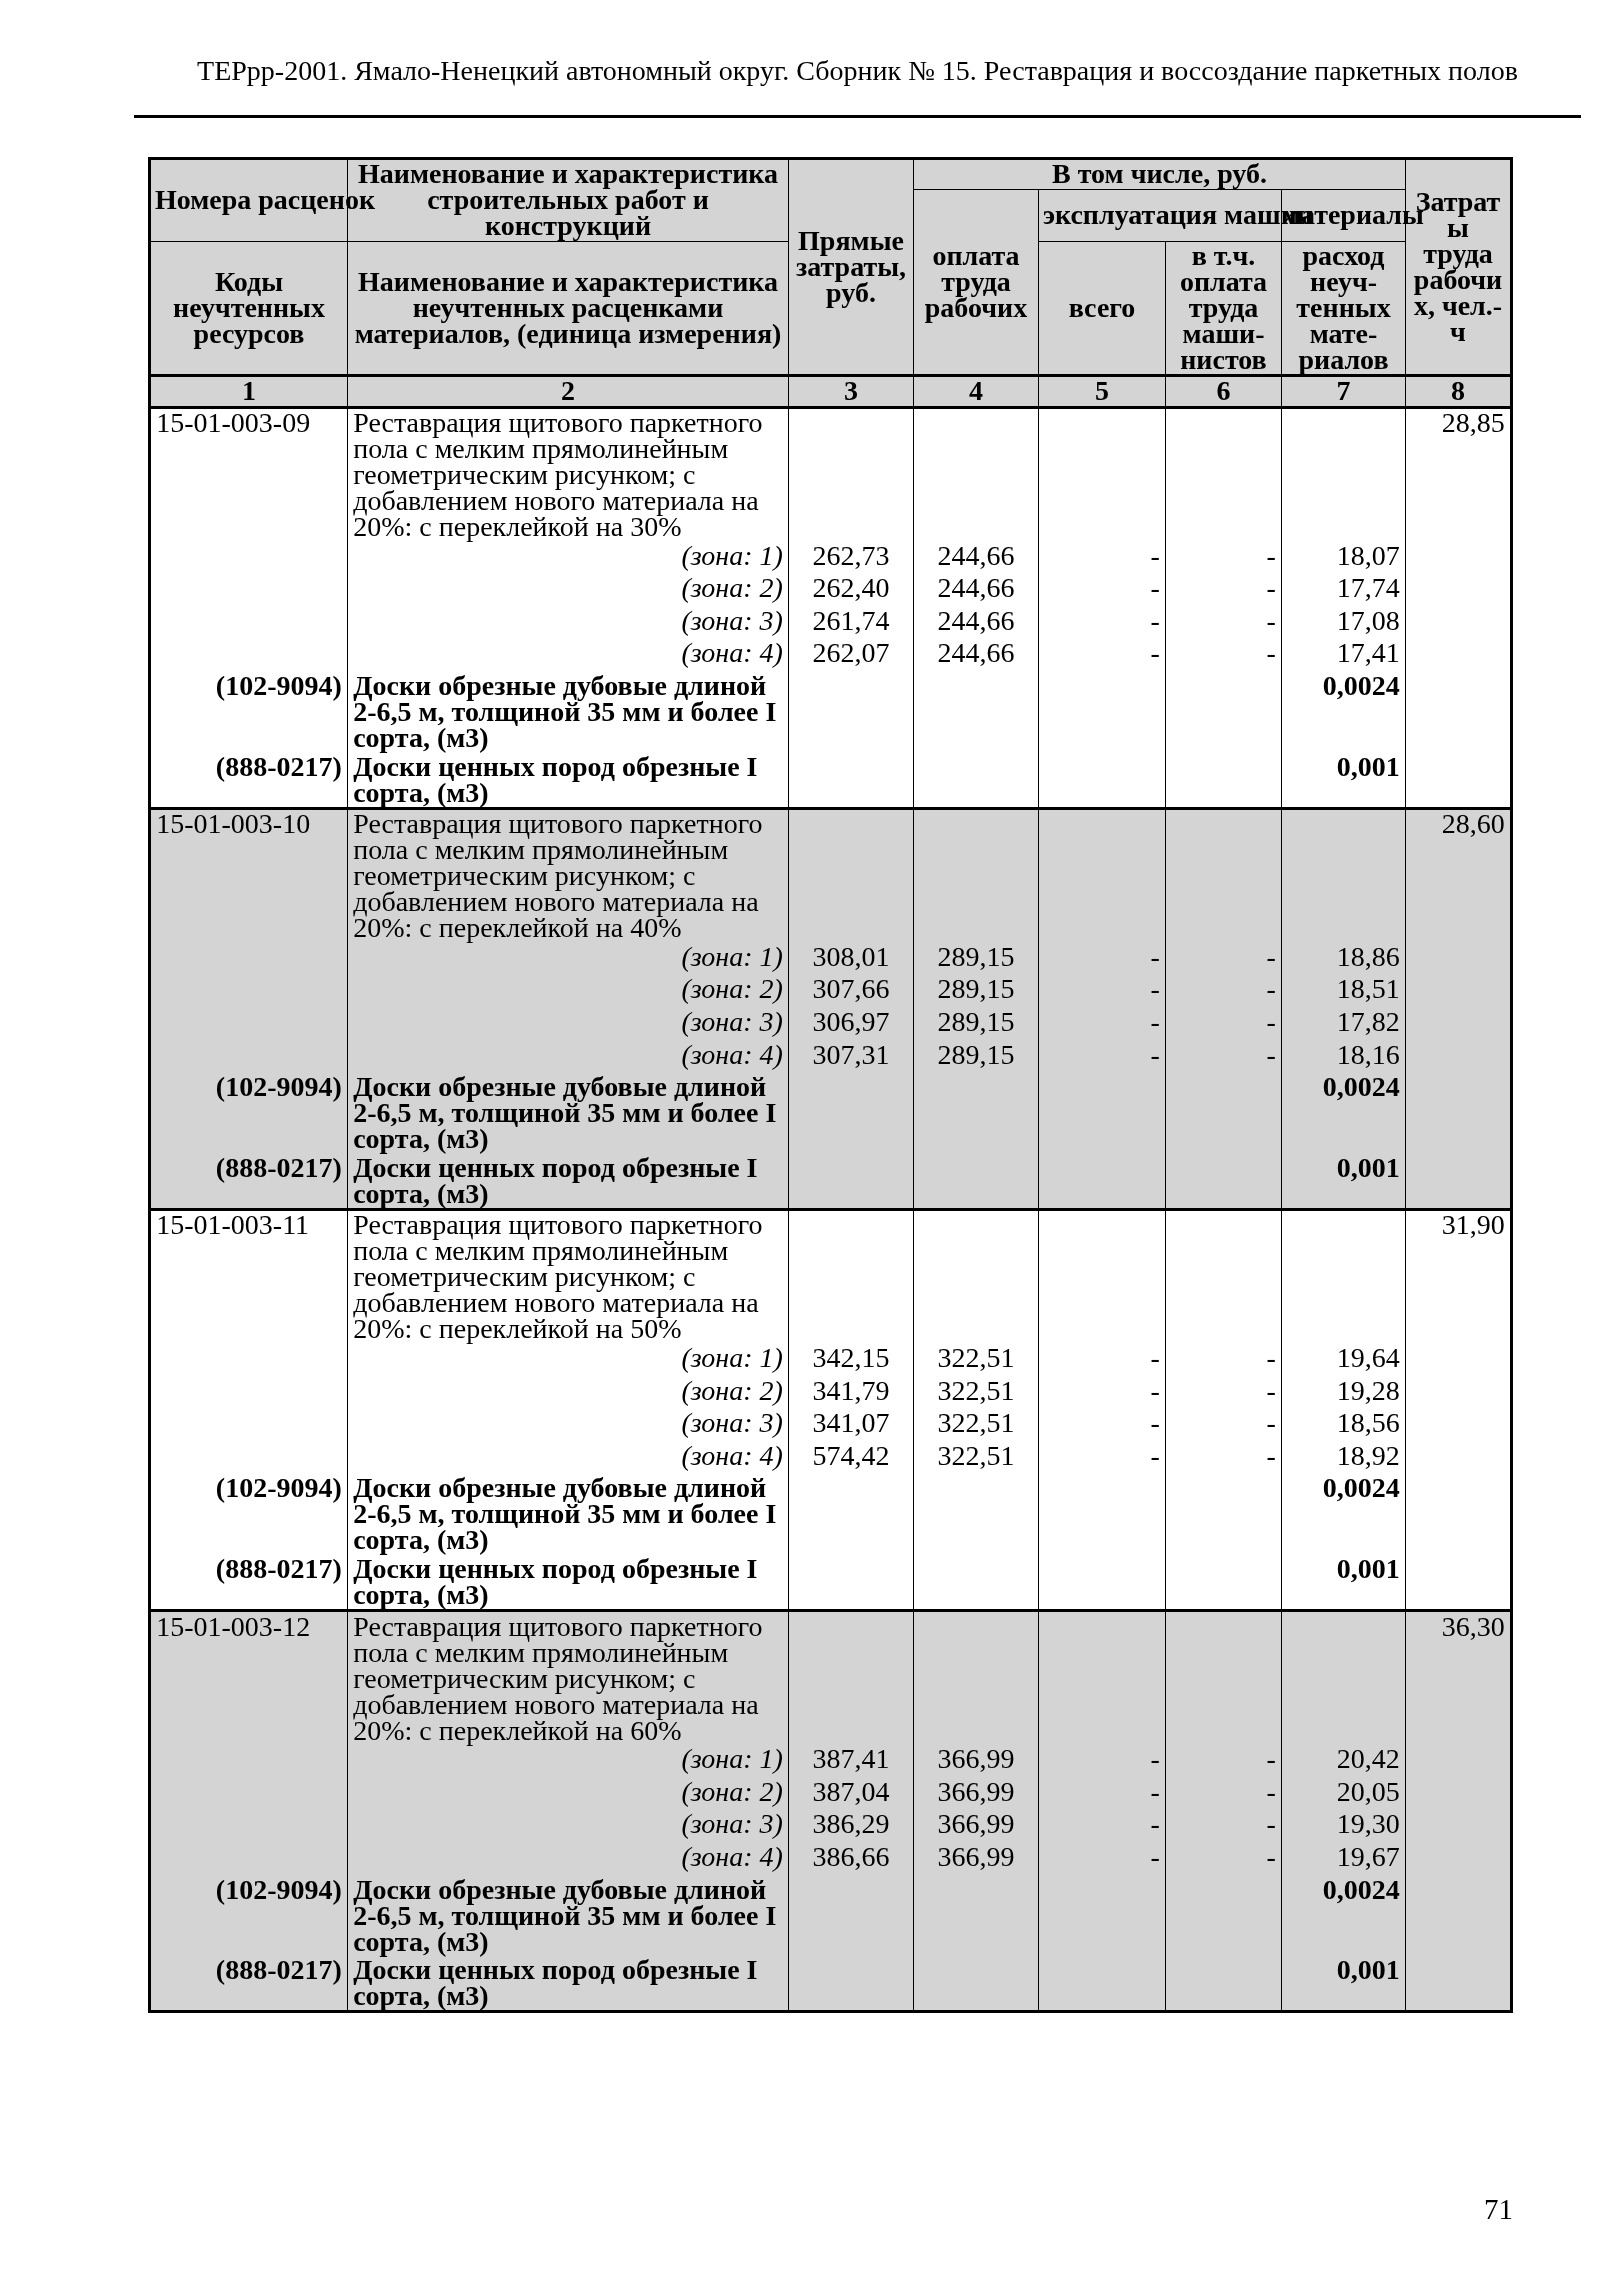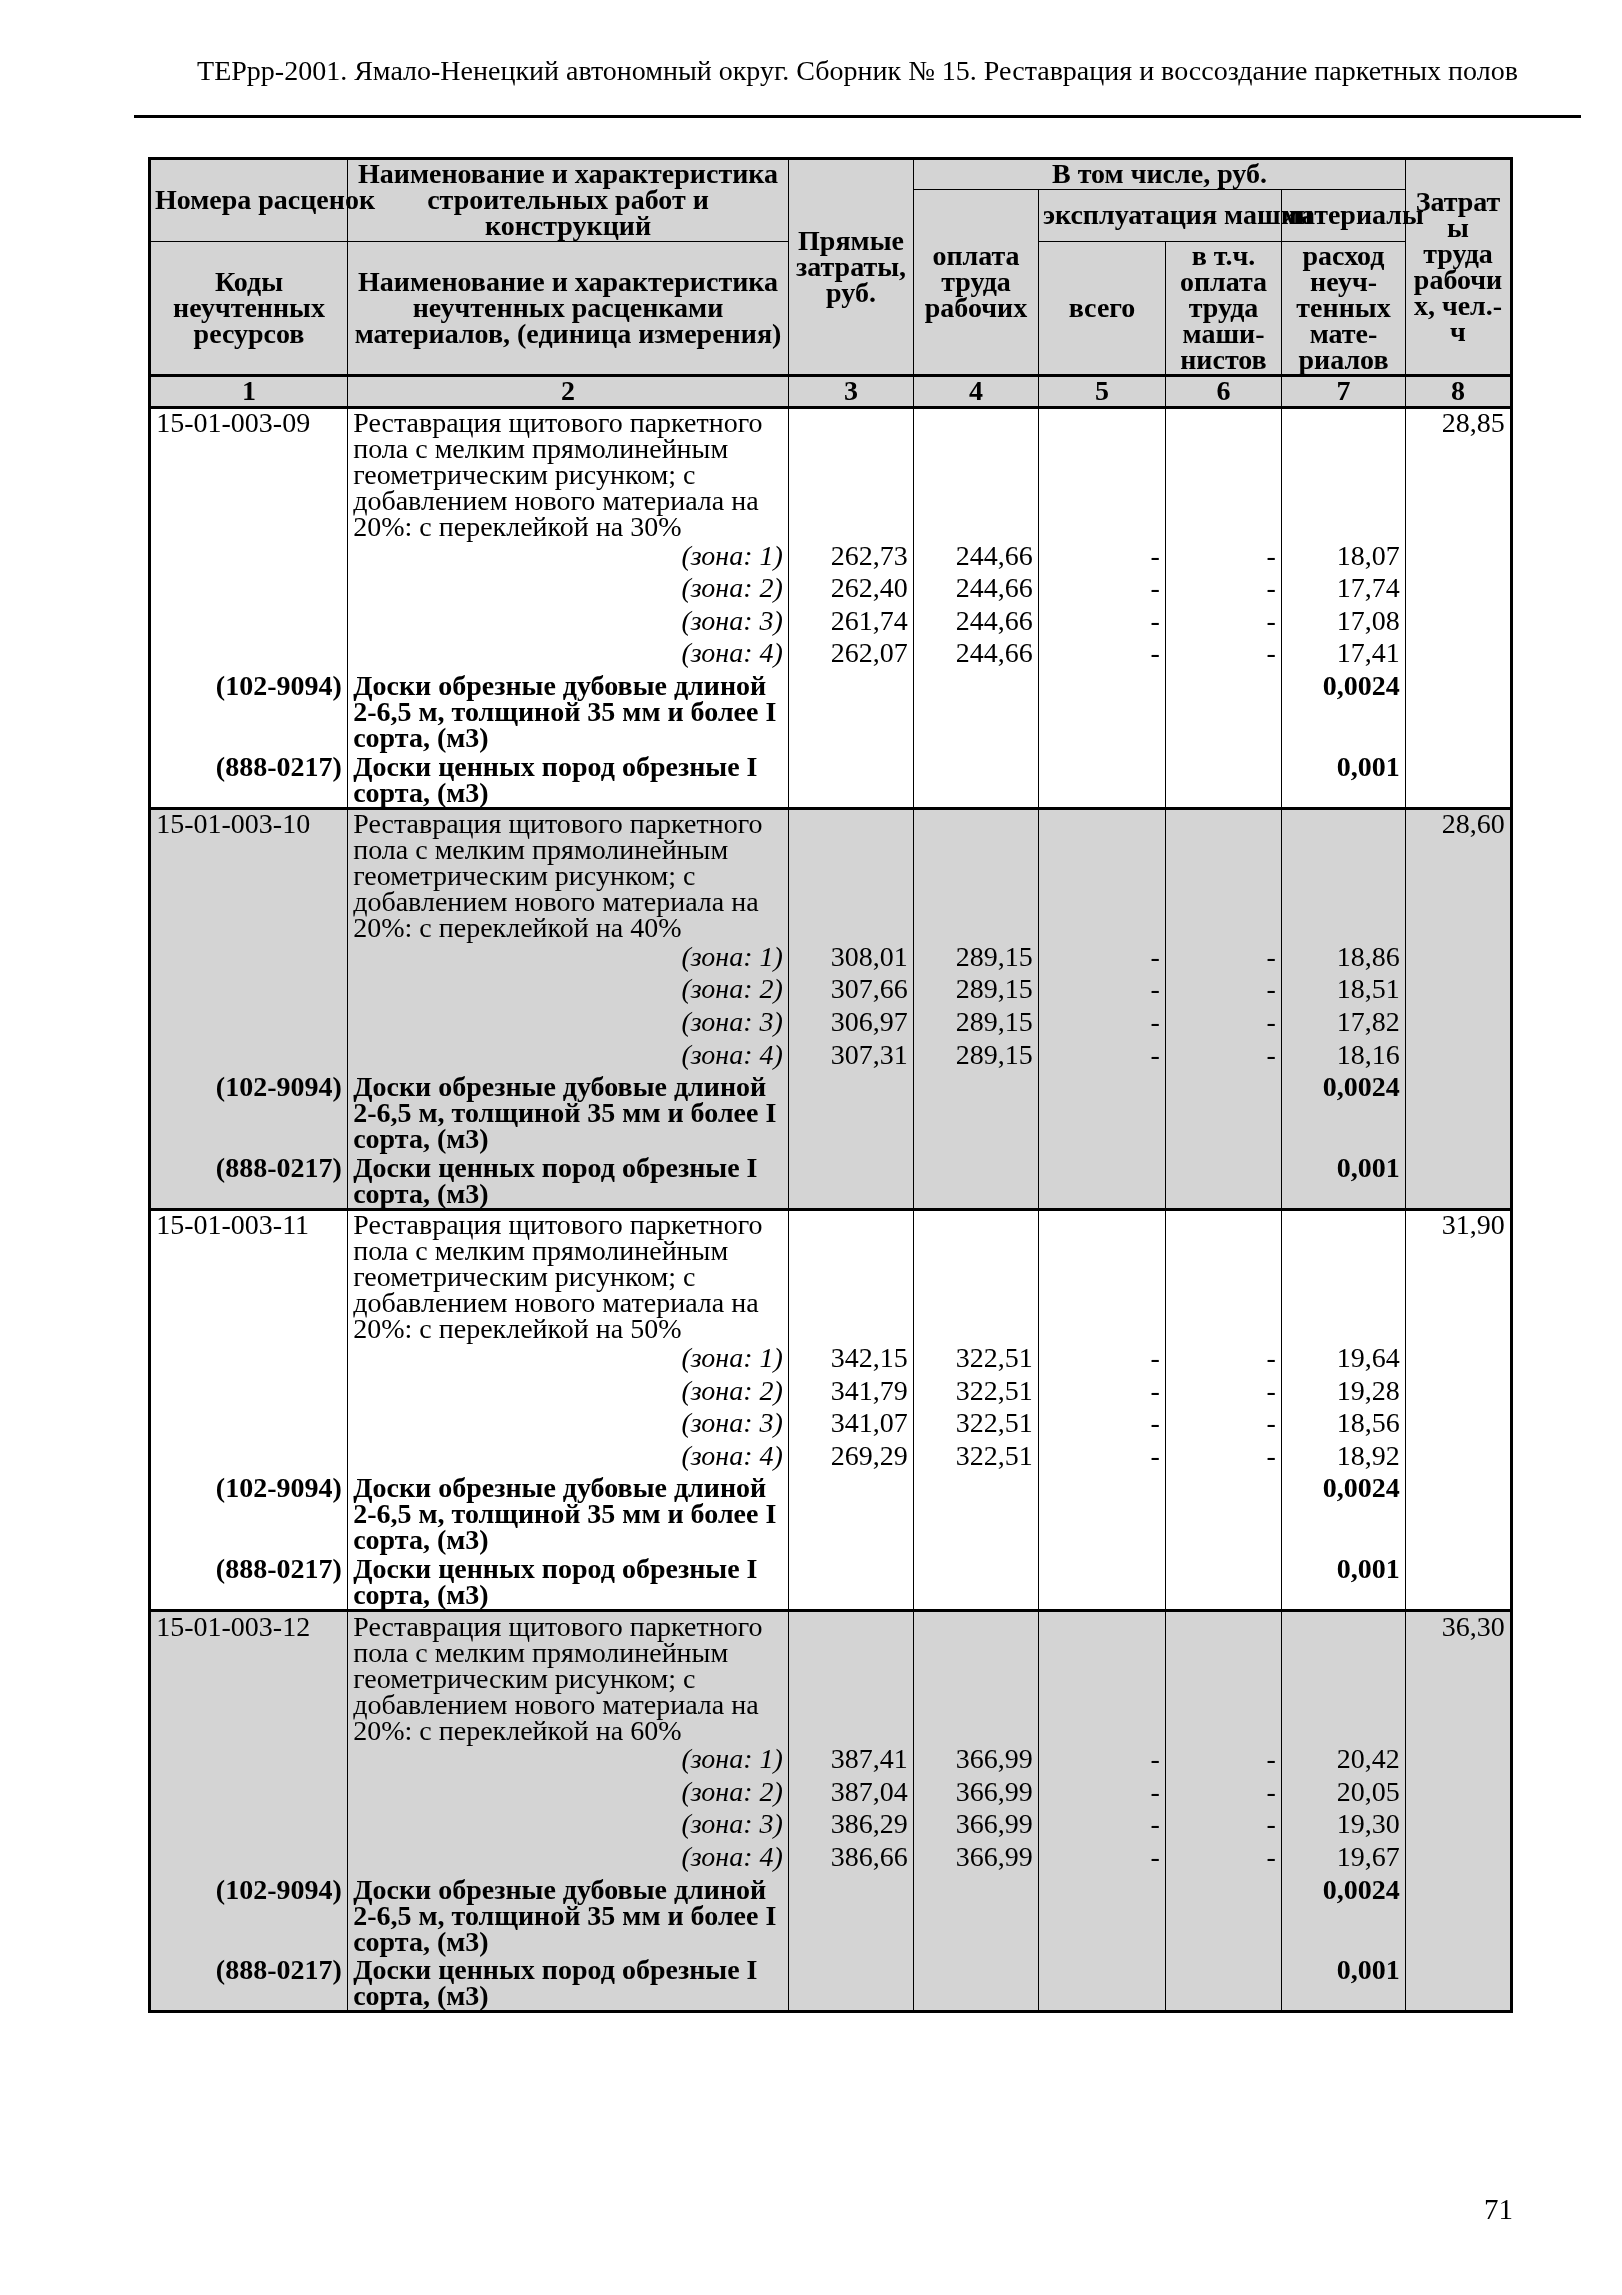--- a/index.html
+++ b/index.html
@@ -32,21 +32,21 @@
   .nowrap { white-space:nowrap; }
   
   tbody.block td { border-top:none; border-bottom:none; background:#fff; }
   tbody.block.shaded td { background:#d4d4d4; }
   tbody.block tr.b-first td { border-top:3.3px solid #000; }
   td.code { text-align:left; }
   td.desc { text-align:left; padding:2.6px 19.6px 11.8px 6.5px; }
   td.labor { text-align:right; padding-right:6.5px; }
   tr.zone td { height:30px; }
   td.zone-label { text-align:right; font-style:italic; padding-right:2.6px; }
-  td.num { text-align:right; padding-right:7.9px; }
+  td.num { text-align:center; padding-right:7.9px; }
   td.num-m { text-align:right; padding-right:10.5px; }
   td.dash { text-align:right; padding-right:11.8px; }
   td.mat-code { text-align:right; font-weight:bold; }
   td.mat-name { font-weight:bold; text-align:left; padding:0 6.5px; }
   td.mat-val { font-weight:bold; text-align:right; padding-right:10.5px; }
   .page-number { position:absolute; top:2193px; right:110px; font-size:29px; }
 </style>
 </head>
 <body>
 
@@ -281,21 +281,21 @@
         <td class="num">341,07</td>
         <td class="num">322,51</td>
         <td class="dash">-</td>
         <td class="dash">-</td>
         <td class="num-m">18,56</td>
         <td></td>
       </tr>
       <tr class="zone">
         <td></td>
         <td class="zone-label">(зона: 4)</td>
-        <td class="num">269,29</td>
+        <td class="num">574,42</td>
         <td class="num">322,51</td>
         <td class="dash">-</td>
         <td class="dash">-</td>
         <td class="num-m">18,92</td>
         <td></td>
       </tr>
       <tr>
         <td class="mat-code">(102-9094)</td>
         <td class="mat-name">Доски обрезные дубовые длиной 2-6,5 м, толщиной 35 мм и более I сорта, (м3)</td>
         <td></td>

